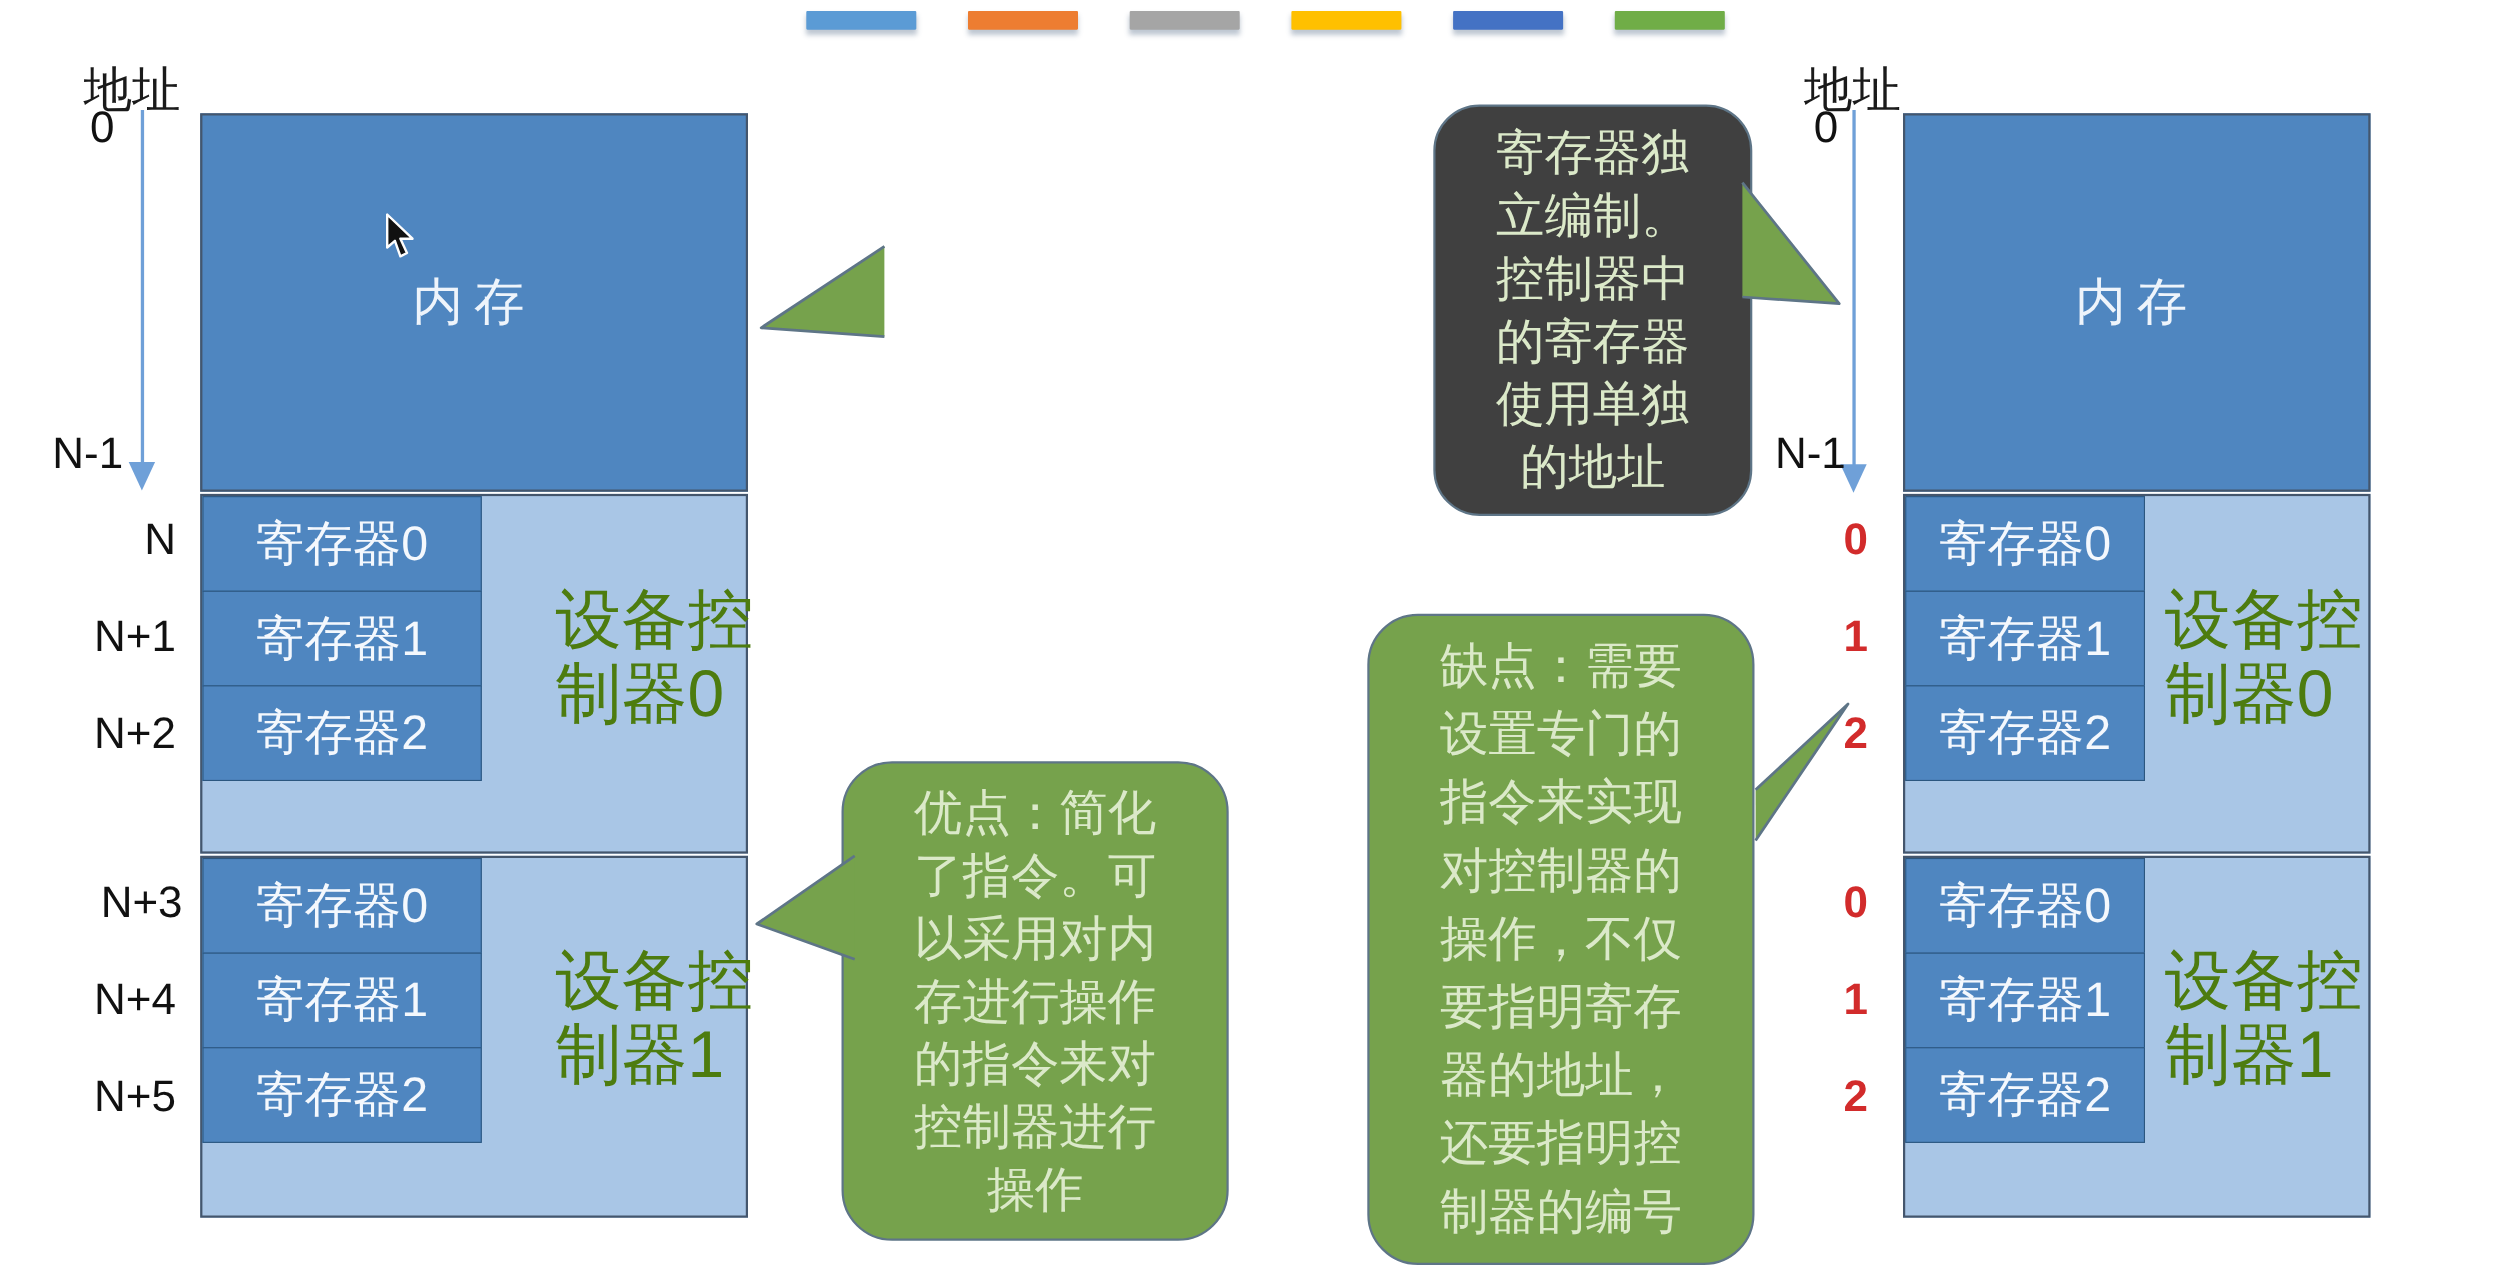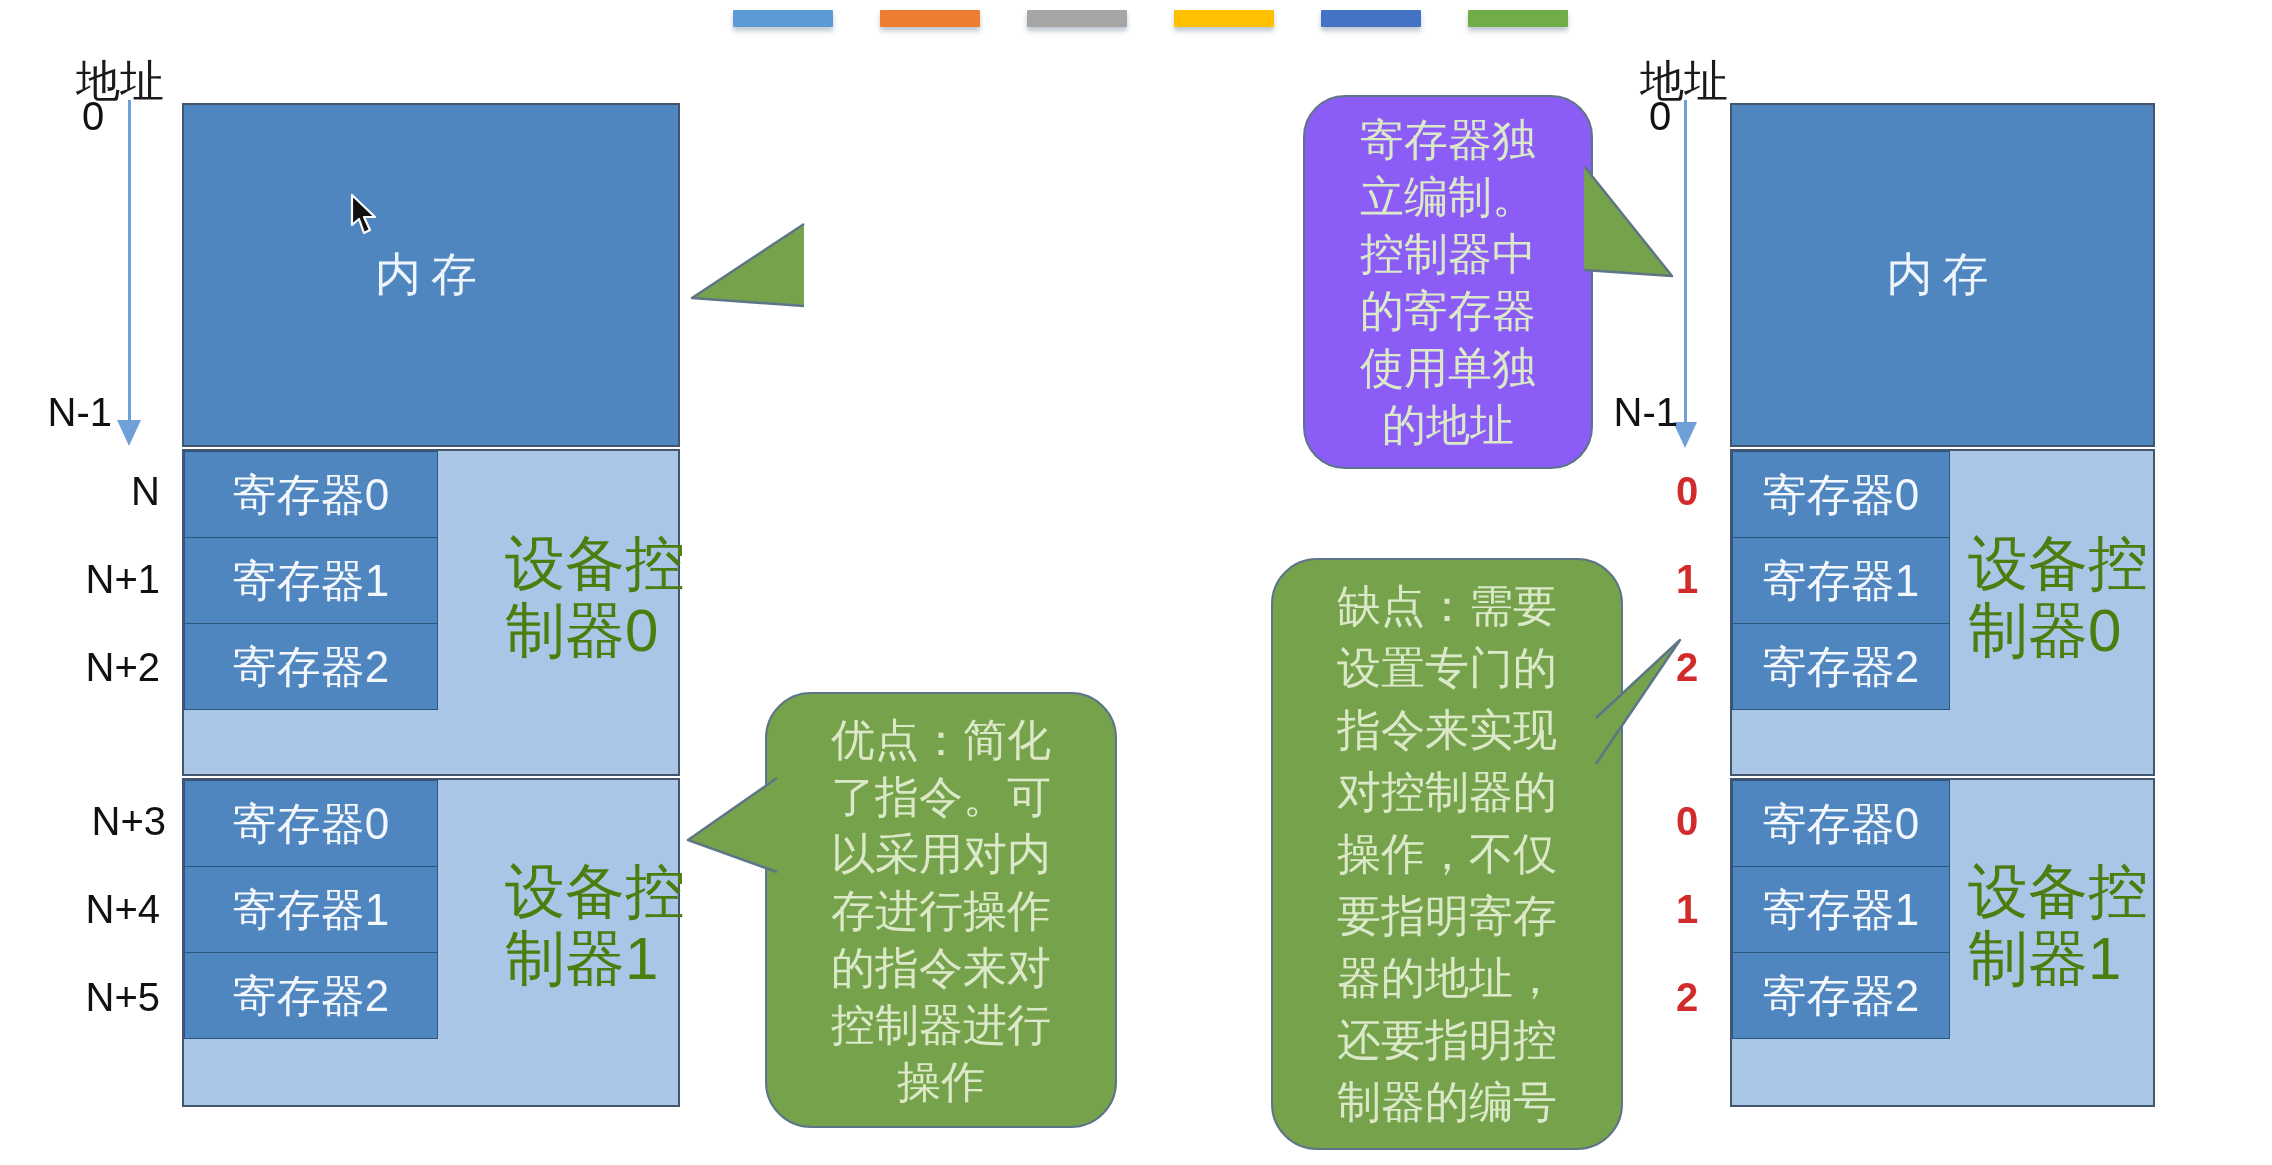--- a/index.html
+++ b/index.html
@@ -110,42 +110,42 @@
   <div class="t red-num" style="left:1655px;top:557px;color:#d22b2b">1</div>
   <div class="t red-num" style="left:1655px;top:645px;color:#d22b2b">2</div>
   <div class="t red-num" style="left:1655px;top:799px;color:#d22b2b">0</div>
   <div class="t red-num" style="left:1655px;top:887px;color:#d22b2b">1</div>
   <div class="t red-num" style="left:1655px;top:975px;color:#d22b2b">2</div>
 
   <svg class="tail" style="left:688px;top:210px" width="118" height="104">
     <path d="M116,14 L4,88 L116,96" stroke="#5e7587" stroke-width="2.5" stroke-linejoin="round" fill="#76a24c"></path>
   </svg>
 
-  <div class="callout" style="left: 1303px; top: 95px; width: 290px; height: 374px; border-radius: 42px; background: #8b5cf6; text-align: center;">寄存器独
+  <div class="callout" style="left: 1303px; top: 95px; width: 290px; height: 374px; border-radius: 42px; background: #404040; text-align: center;">寄存器独
 立编制。
 控制器中
 的寄存器
 使用单独
 的地址</div>
   <svg class="tail" style="left:1580px;top:152px" width="100" height="134">
     <path d="M4,14 L92,124 L4,118" stroke="#5e7587" stroke-width="2.5" stroke-linejoin="round" fill="#76a24c"></path>
   </svg>
 
   <div class="callout" style="left: 765px; top: 692px; width: 352px; height: 436px; border-radius: 46px; background: rgb(118, 162, 76);">优点：简化
 了指令。可
 以采用对内
 存进行操作
 的指令来对
 控制器进行
 操作</div>
   <svg class="tail" style="left:681px;top:764px" width="100" height="116">
     <path d="M96,14 L7,76 L96,108" stroke="#5e7587" stroke-width="2.5" stroke-linejoin="round" fill="#76a24c"></path>
   </svg>
 
-  <div class="callout big" style="left: 1243px; top: 558px; width: 352px; height: 592px; border-radius: 46px; background: rgb(118, 162, 76); margin-left: 28px;">缺点：需要
+  <div class="callout big" style="left: 1243px; top: 558px; width: 352px; height: 592px; border-radius: 46px; background: rgb(118, 162, 76);">缺点：需要
 设置专门的
 指令来实现
 对控制器的
 操作，不仅
 要指明寄存
 器的地址，
 还要指明控
 制器的编号</div>
   <svg class="tail" style="left:1580px;top:626px" width="106" height="146">
     <path d="M16,92 L100,14 L16,138" stroke="#5e7587" stroke-width="2.5" stroke-linejoin="round" fill="#76a24c"></path>

